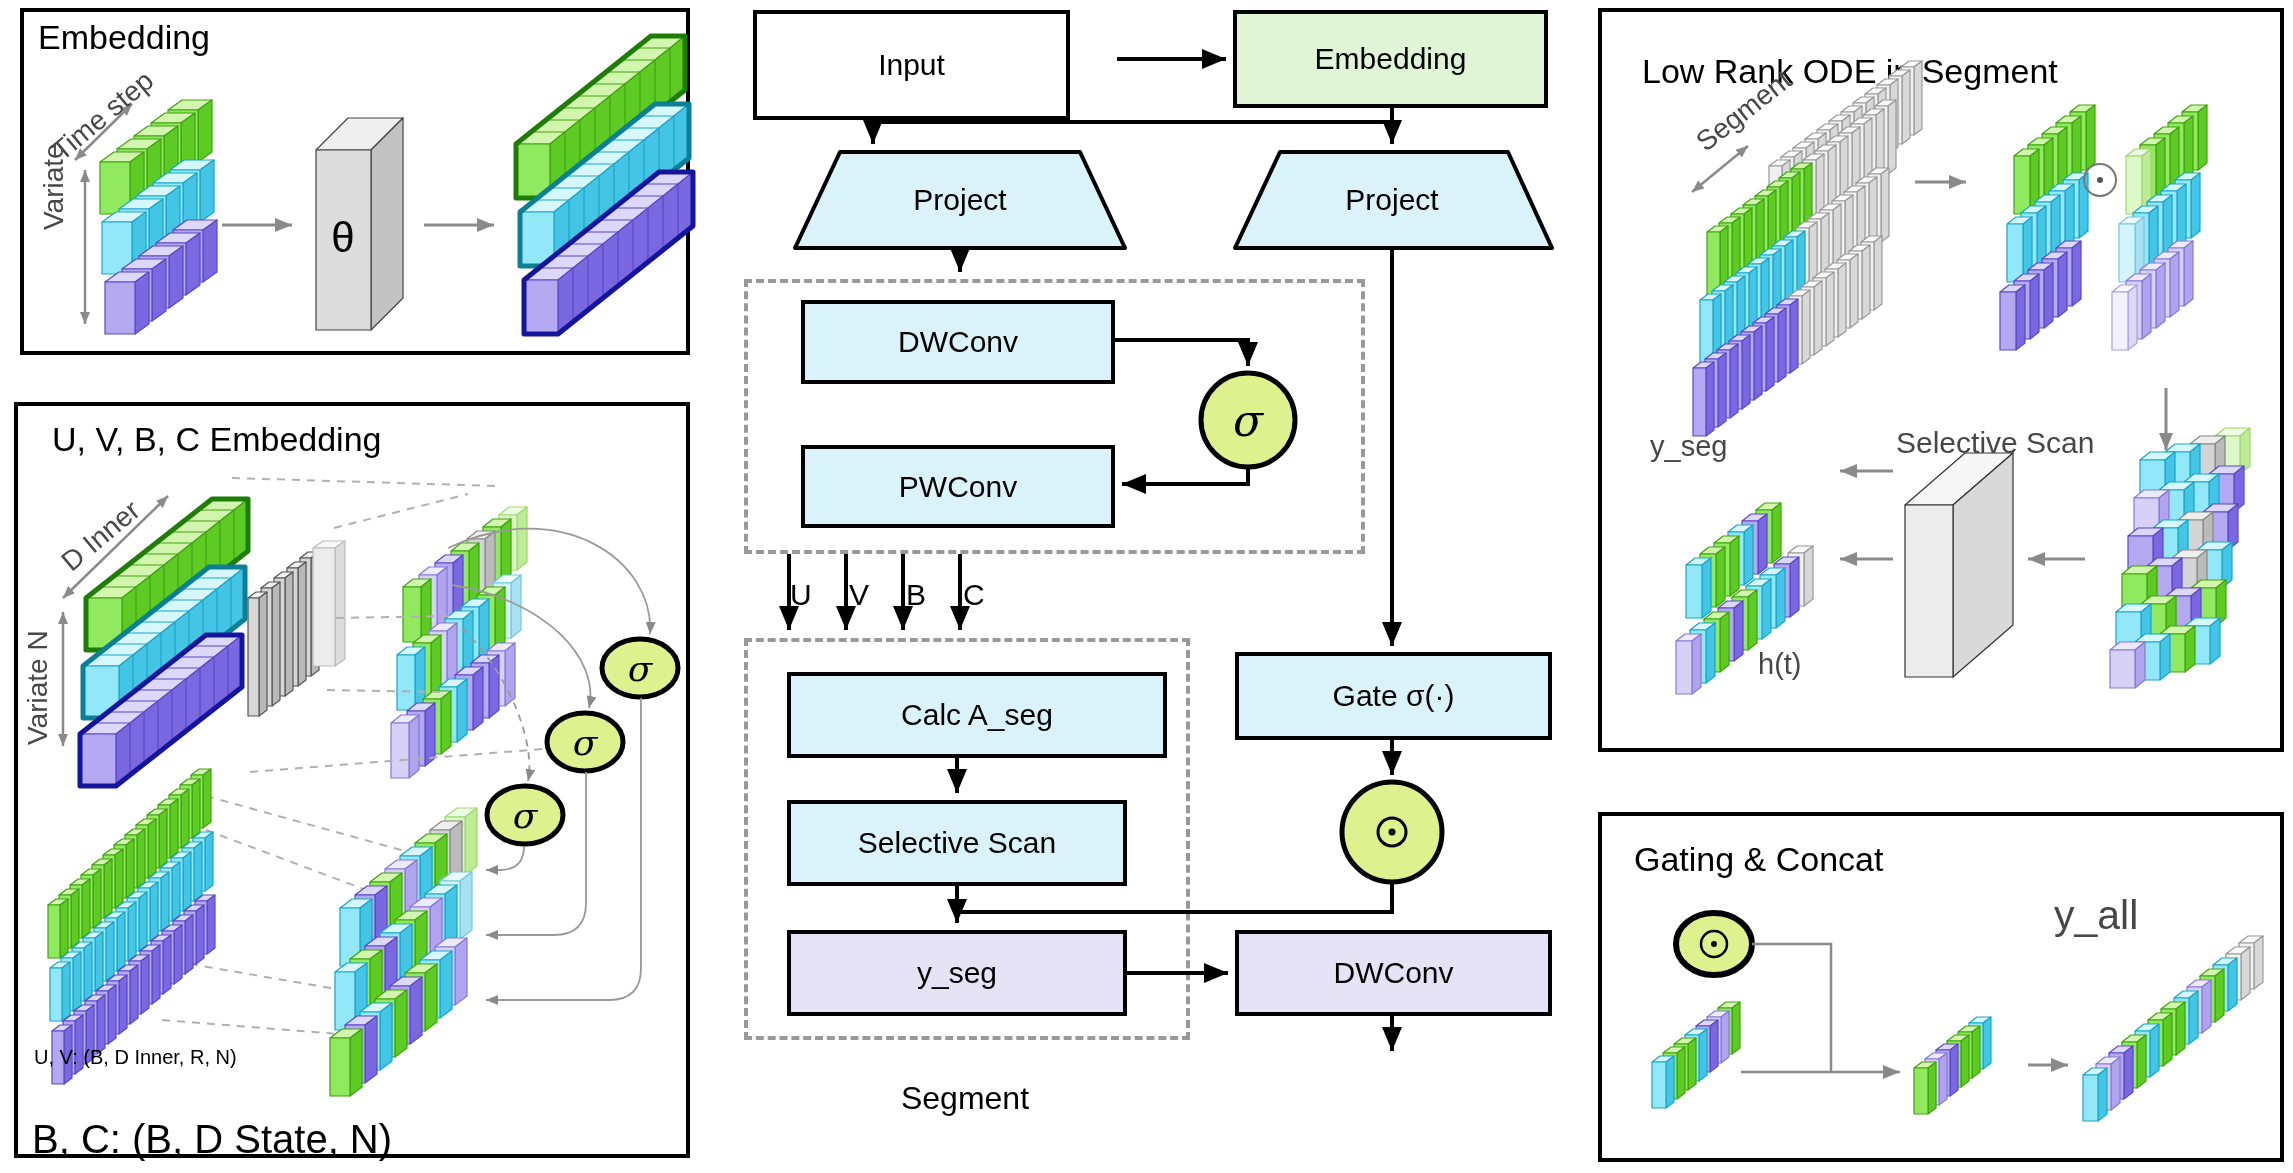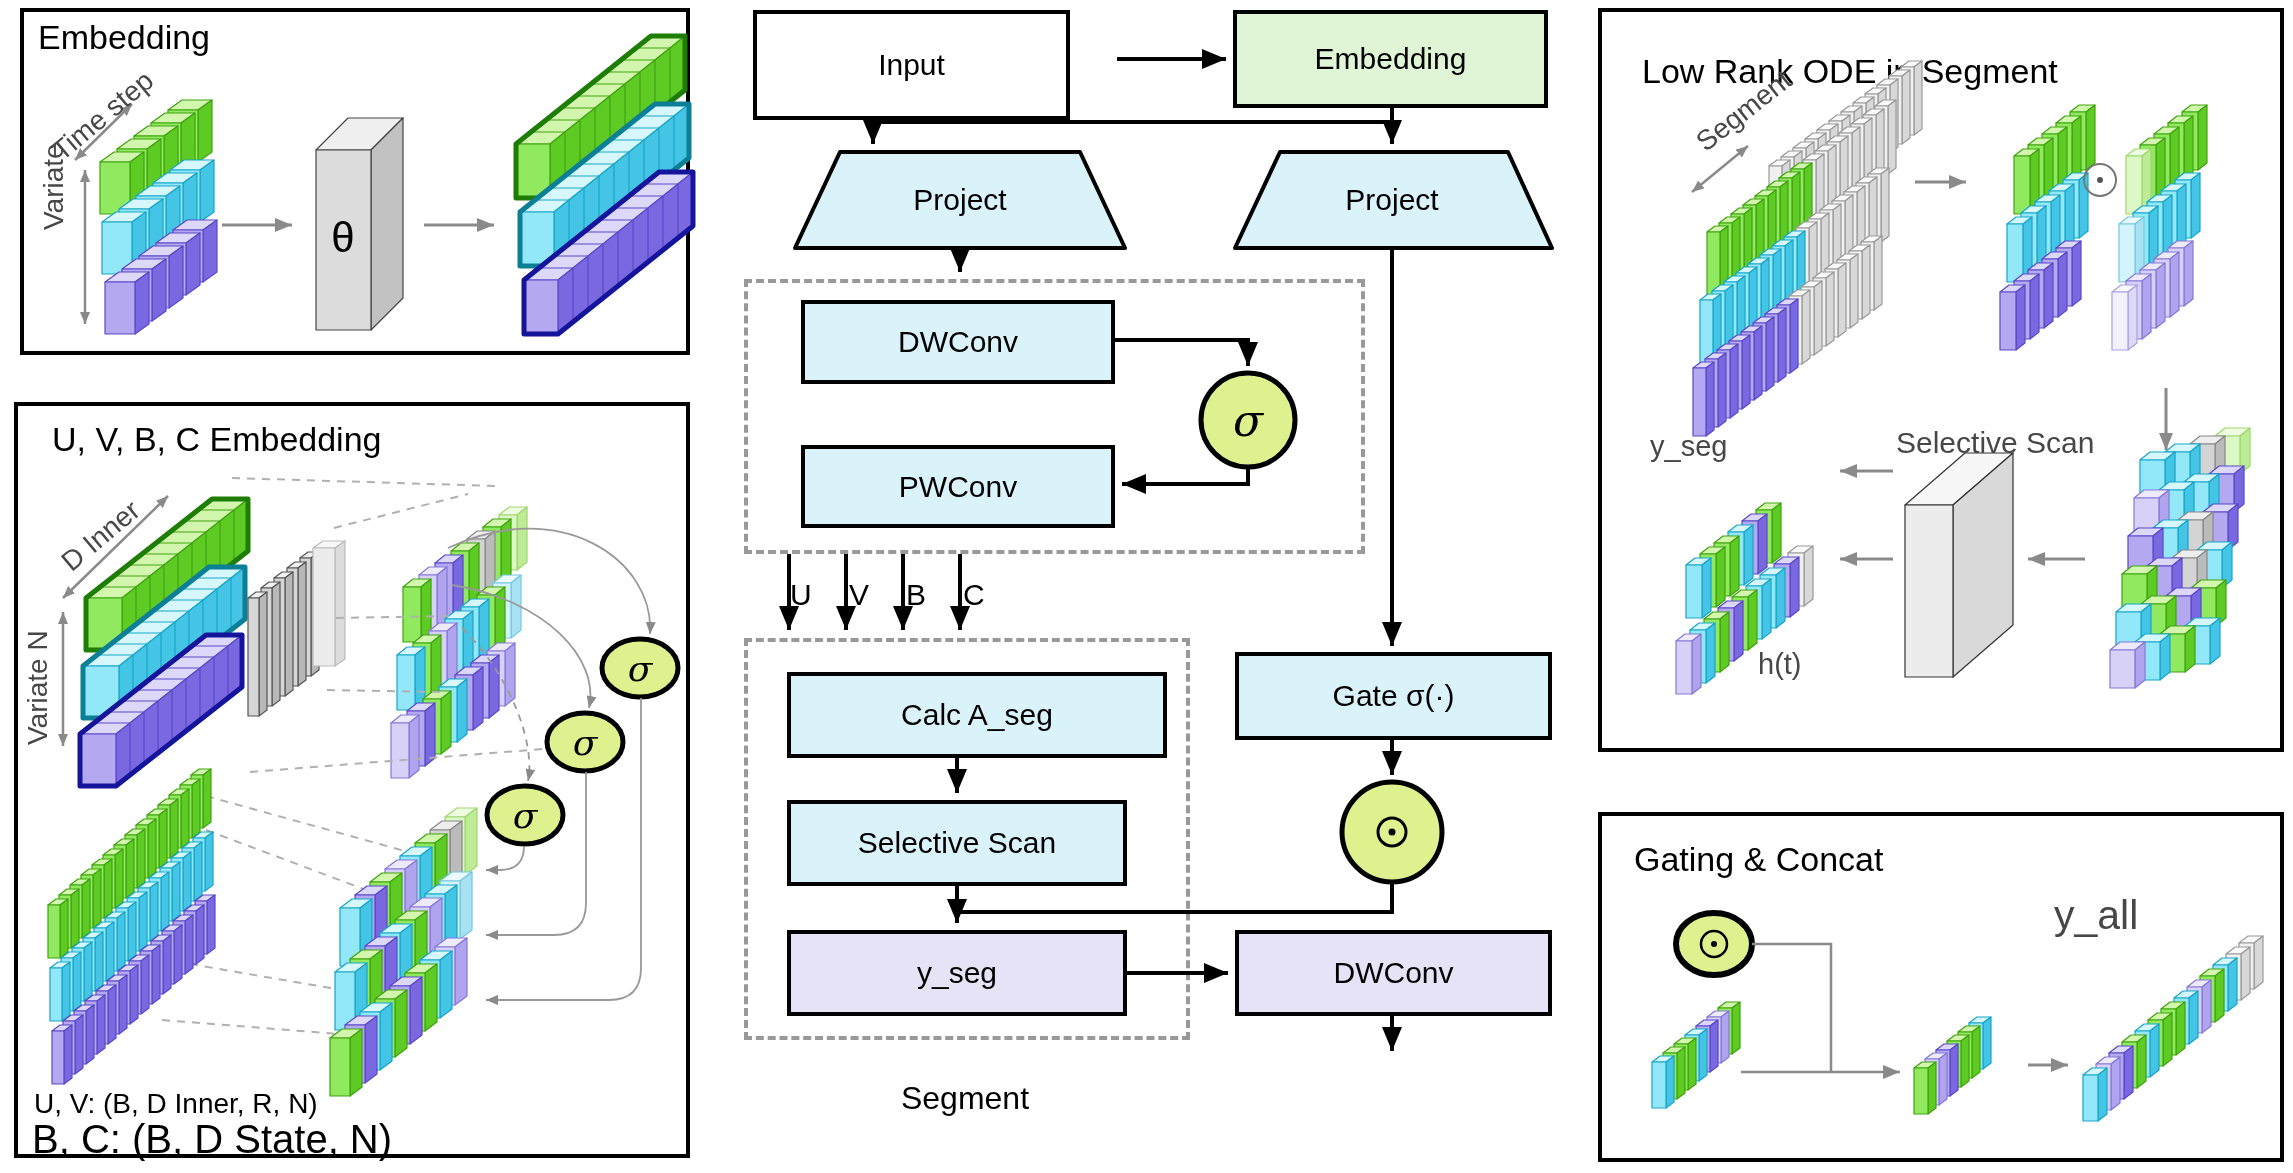--- a/index.html
+++ b/index.html
@@ -67,21 +67,21 @@
   <div class="lbl ctr" style="left:845px;top:1078px;width:240px;height:40px;font-size:32px">Segment</div>
 
   <div class="lbl ctr" style="left:1218px;top:394px;width:60px;height:52px;font-size:44px;font-family:'DejaVu Serif',serif;font-style:italic">σ</div>
 
   <div class="lbl ctr" style="left:315px;top:212px;width:56px;height:52px;font-size:42px">θ</div>
 
   <div class="lbl ctr" style="left:610px;top:644px;width:60px;height:48px;font-size:36px;font-family:'DejaVu Serif',serif;font-style:italic">σ</div>
   <div class="lbl ctr" style="left:555px;top:718px;width:60px;height:48px;font-size:36px;font-family:'DejaVu Serif',serif;font-style:italic">σ</div>
   <div class="lbl ctr" style="left:495px;top:791px;width:60px;height:48px;font-size:36px;font-family:'DejaVu Serif',serif;font-style:italic">σ</div>
 
-  <div class="lbl" style="left:34px;top:1088px;font-size:28px">U, V: (B, D Inner, R, N)</div>
+  <div class="lbl" style="left:34px;top:1046px;font-size:20px">U, V: (B, D Inner, R, N)</div>
   <div class="lbl" style="left:32px;top:1117px;font-size:40px">B, C: (B, D State, N)</div>
 
   <div class="lbl gray" style="left:1650px;top:430px;font-size:29px">y_seg</div>
   <div class="lbl gray" style="left:1896px;top:426px;font-size:30px">Selective Scan</div>
   <div class="lbl gray" style="left:1758px;top:648px;font-size:29px">h(t)</div>
 
   <div class="lbl gray" style="left:2054px;top:892px;font-size:41px">y_all</div>
 
   <svg class="under" width="2293" height="1173" viewBox="0 0 2293 1173">
       <g>

